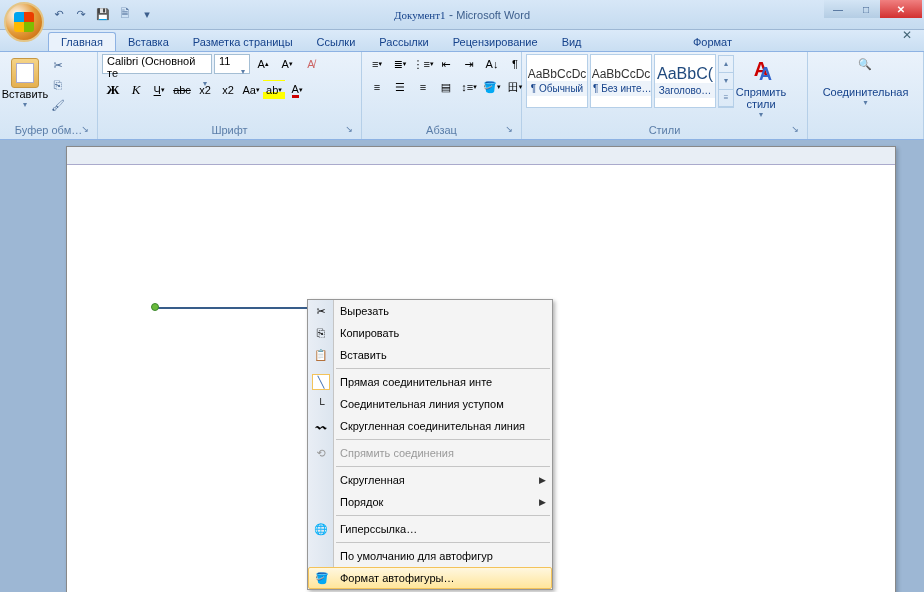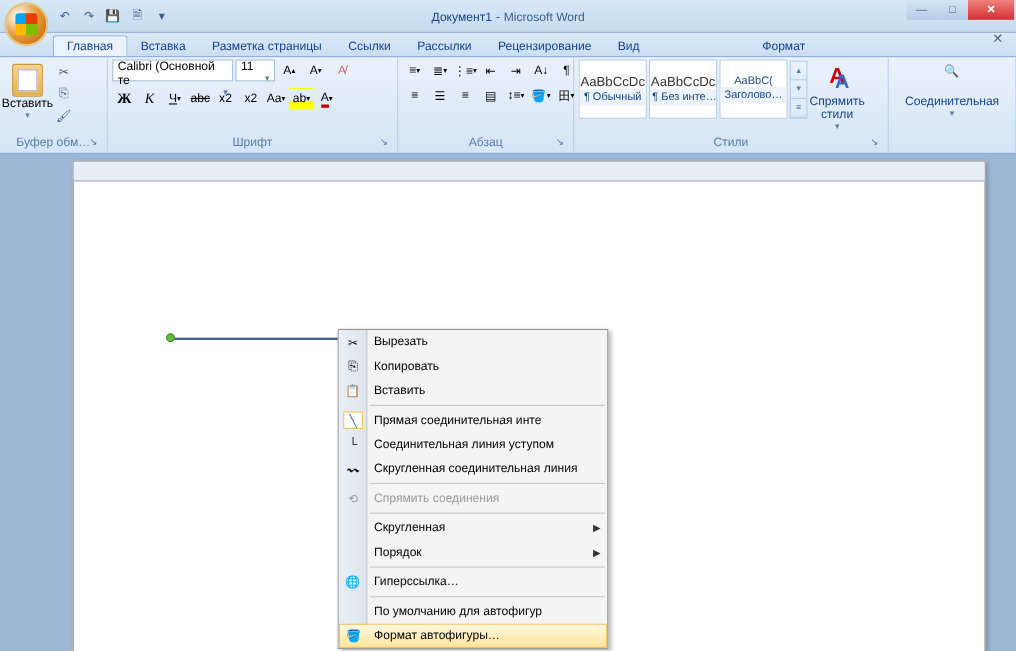--- a/index.html
+++ b/index.html
@@ -4,21 +4,21 @@
 <style>
 * { margin: 0; padding: 0; box-sizing: border-box; font-family: "Segoe UI", Tahoma, sans-serif; font-size: 11px; }
 body { width: 924px; height: 592px; overflow: hidden; background: #9db7d4; }
 
 .titlebar { height: 30px; background: linear-gradient(#d7e7f7, #c5dbf0); display: flex; align-items: center; position: relative; border-bottom: 1px solid #9db7d4; }
 .office-button { width: 40px; height: 40px; position: absolute; left: 4px; top: 2px; z-index: 10; border-radius: 50%; background: radial-gradient(circle at 30% 30%, #fff, #e39b3a, #c25e00); border: 2px solid #e4c586; display: flex; align-items: center; justify-content: center; }
 .office-logo { width: 20px; height: 20px; background: conic-gradient(#eb3c00 0deg 90deg, #80bc00 90deg 180deg, #ffb900 180deg 270deg, #00a4ef 270deg 360deg); border-radius: 3px; }
 .qat { margin-left: 50px; display: flex; gap: 4px; align-items: center; }
 .qat-btn { width: 18px; height: 18px; display: flex; align-items: center; justify-content: center; color: #3c5e8c; cursor: pointer; }
 .title-text { position: absolute; left: 50%; transform: translateX(-50%); color: #3c5e8c; font-size: 12px; }
-.title-doc { color: #15428b; }
+.title-doc { color: #15428b; font-family: Liberation Serif, serif; }
 .contextual-tab { position: absolute; right: 150px; top: 4px; background: #f8f1d4; border: 1px solid #d4c07f; padding: 2px 8px; height: 20px; color: #7a6a2e; font-size: 11px; }
 .win-controls { position: absolute; right: 2px; top: 0; display: flex; }
 .win-btn { width: 28px; height: 18px; display: flex; align-items: center; justify-content: center; font-size: 10px; }
 .win-min { background: linear-gradient(#d4e5f5,#b4cde4); color: #3c5e8c; }
 .win-max { background: linear-gradient(#d4e5f5,#b4cde4); color: #3c5e8c; }
 .win-close { background: linear-gradient(#f08080,#d23030); color: #fff; font-weight: bold; width: 42px; }
 .doc-close { position: absolute; right: 6px; top: 28px; width: 16px; height: 14px; color: #467; font-size: 12px; z-index: 5; }
 
 .tabs { height: 22px; background: linear-gradient(#dbeaf9,#c9def2); display: flex; align-items: flex-end; padding-left: 48px; border-bottom: 1px solid #8db2e3; }
 .tab { padding: 3px 12px; color: #15428b; cursor: pointer; }
@@ -196,21 +196,21 @@
       <div class="styles-gallery">
         <div class="style-item">
             <div class="style-preview">AaBbCcDc</div>
             <div class="style-name">¶ Обычный</div>
           </div>
         <div class="style-item">
             <div class="style-preview">AaBbCcDc</div>
             <div class="style-name">¶ Без инте…</div>
           </div>
         <div class="style-item">
-            <div class="style-preview" style="color:#1f497d;font-size:10px">AaBbC(</div>
+            <div class="style-preview" style="color:#1f497d;font-size:16px">AaBbC(</div>
             <div class="style-name">Заголово…</div>
           </div>
         <div class="style-scroll">
           <div>▴</div>
           <div>▾</div>
           <div>≡</div>
         </div>
       </div>
       <div class="big-btn">
         <div class="big-btn-icon" style="position:relative"><span style="color:#c00;font-size:20px;font-weight:bold">A</span><span style="color:#36c;font-size:18px;font-weight:bold;position:absolute;left:12px;top:6px">A</span></div>

